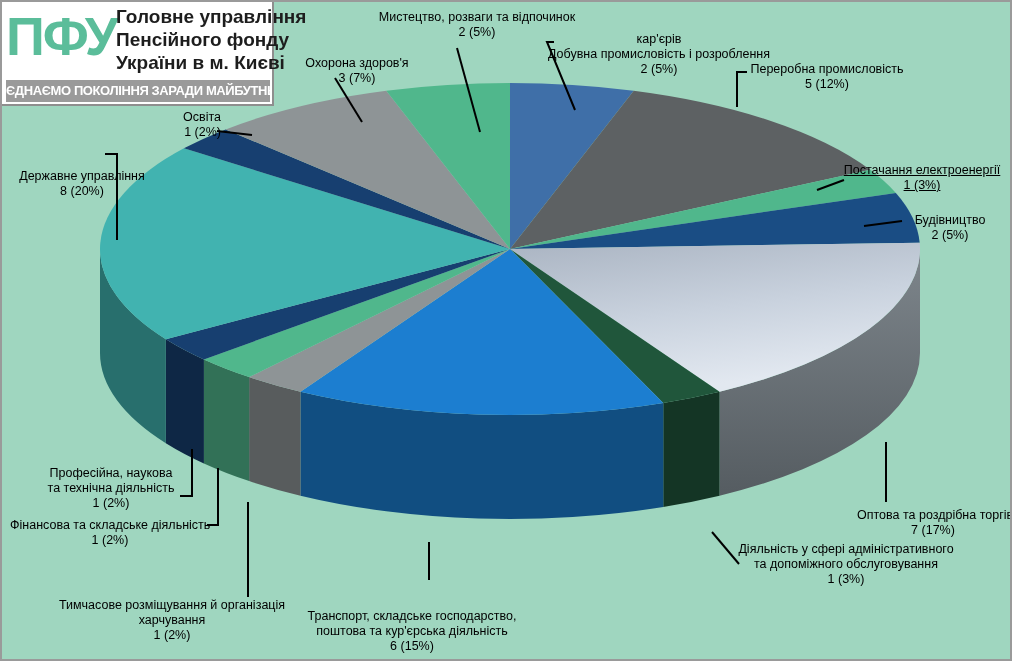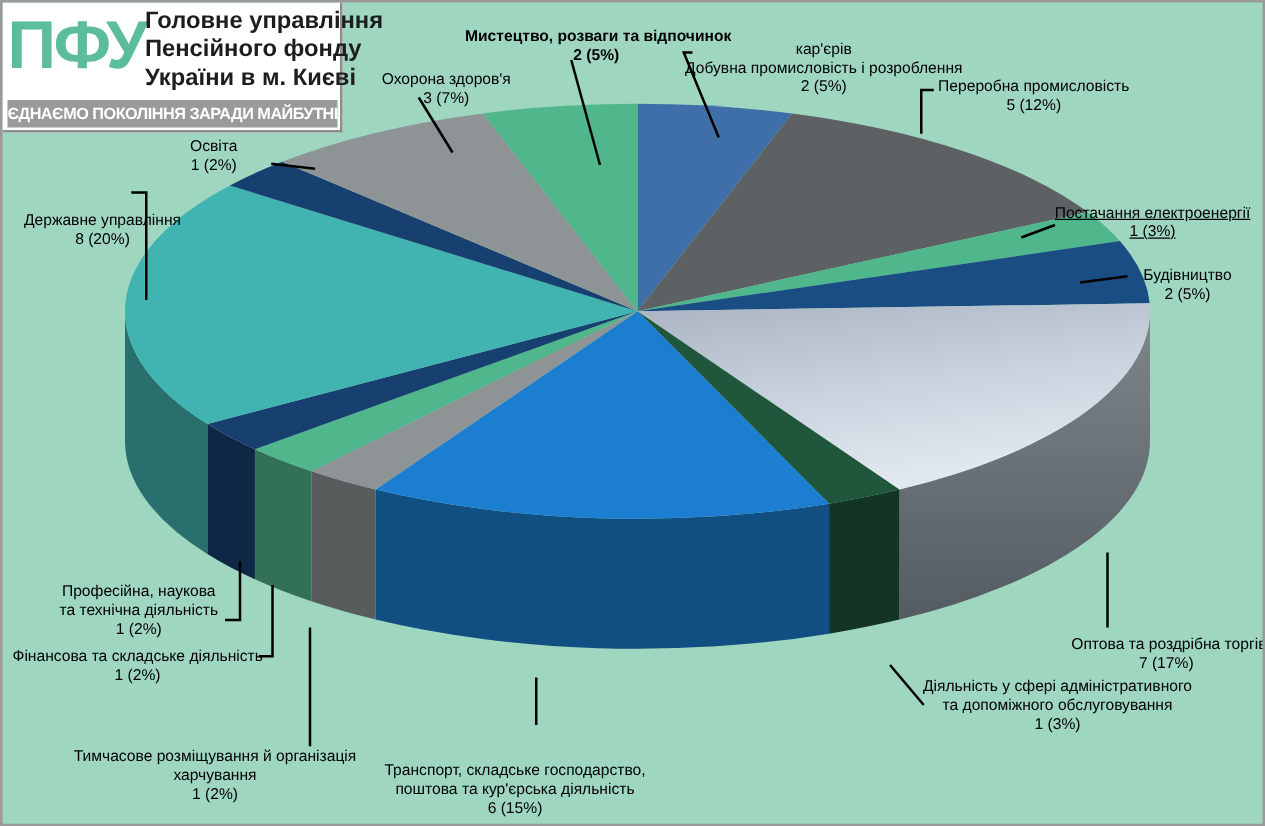--- a/index.html
+++ b/index.html
@@ -181,31 +181,31 @@
 
         <path d="M842 178 L815 188" stroke="#000" stroke-width="2" fill="none"></path>
 
         <path d="M745 70 L735 70 L735 105" stroke="#000" stroke-width="2" fill="none"></path>
 
         <path d="M552 40 L545 40 L573 108" stroke="#000" stroke-width="2" fill="none"></path>
       </g>
     </svg>
   </div>
 
-  <div class="lbl c" style="left:370px; top:20px; width:210px;font-weight:bold;">
+  <div class="lbl c" style="left:370px; top:8px; width:210px;">
     <span class="t">Мистецтво,  розваги та відпочинок</span>
     <span class="t">2 (5%)</span>
   </div>
 
   <div class="lbl c" style="left:290px; top:54px; width:130px;">
     <span class="t">Охорона здоров'я</span>
     <span class="t">3 (7%)</span>
   </div>
 
-  <div class="lbl c" style="left:138px; top:108px; width:62px;">
+  <div class="lbl c" style="left:157px; top:108px; width:62px;text-align:right;">
     <span class="t">Освіта</span>
     <span class="t">1 (2%)</span>
   </div>
 
   <div class="lbl c" style="left:10px; top:131px; width:140px;margin-top:36px;">
     <span class="t">Державне управління</span>
     <span class="t">8 (20%)</span>
   </div>
 
   <div class="lbl c" style="left:40px; top:464px; width:138px;">

